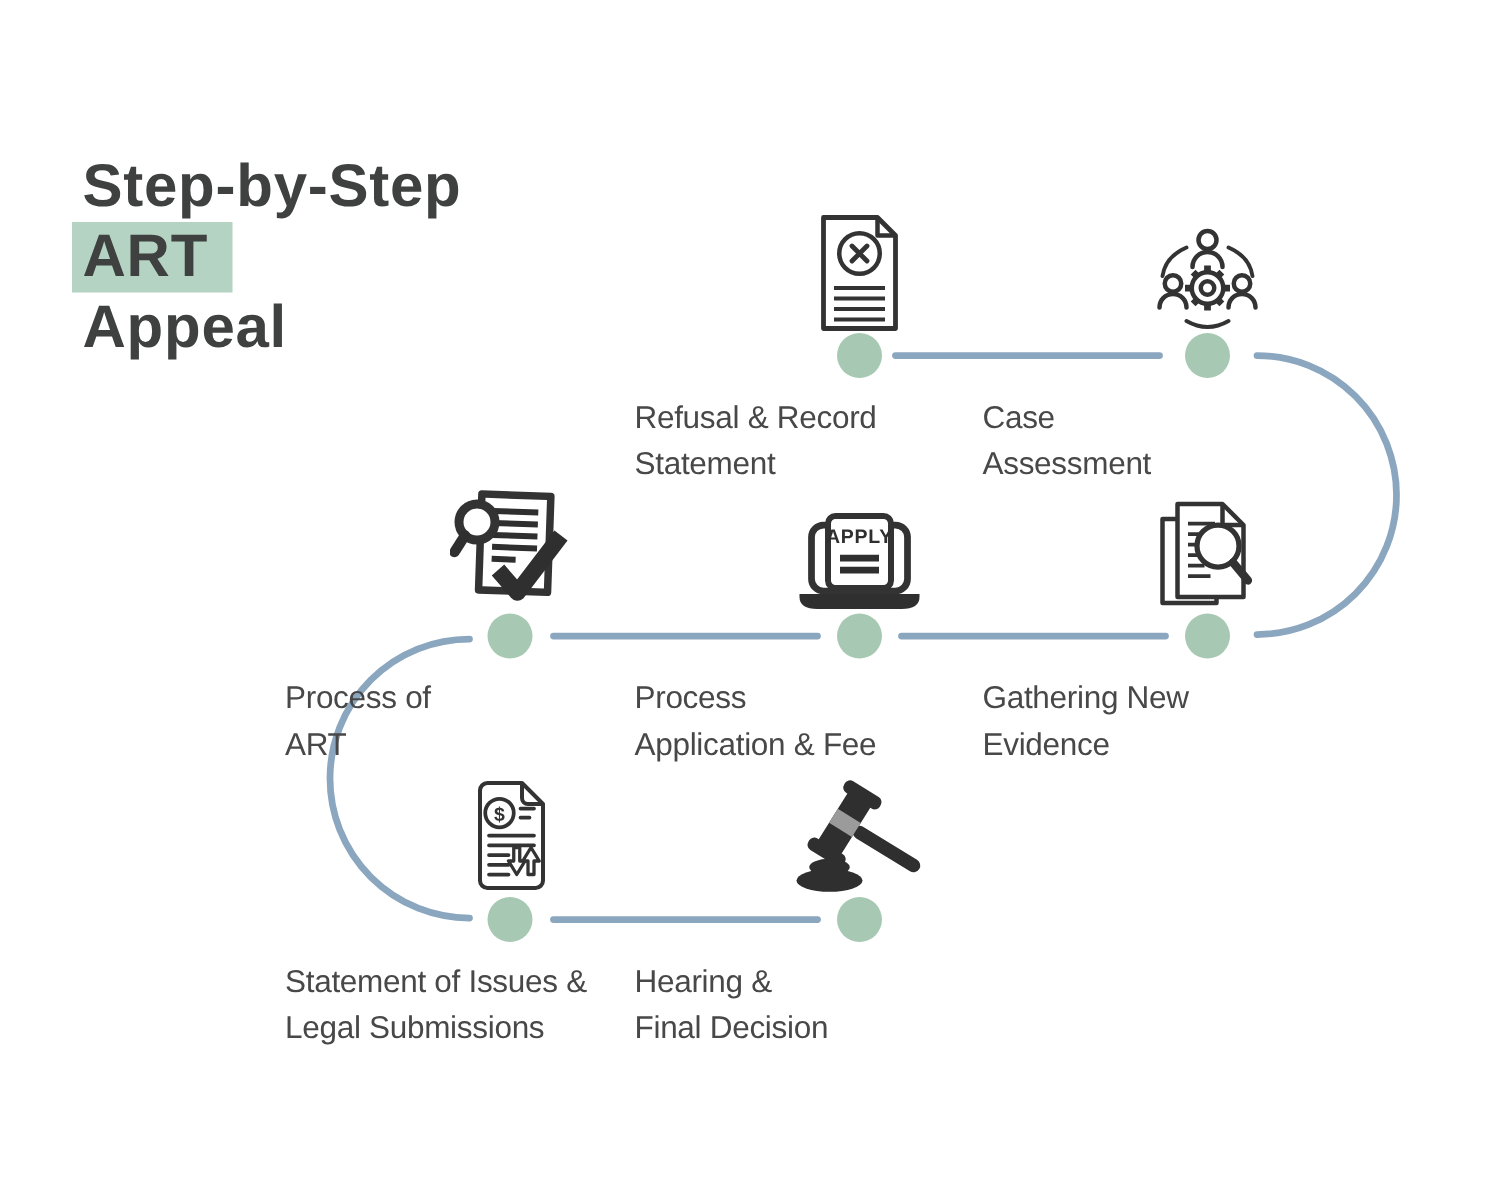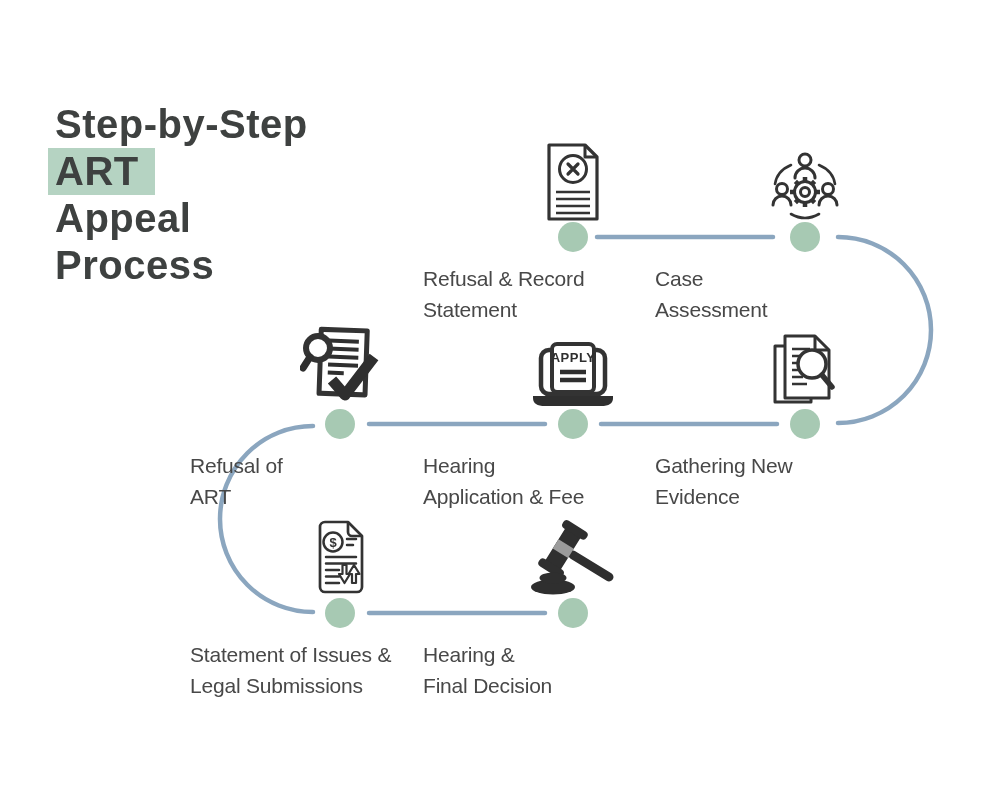--- a/index.html
+++ b/index.html
@@ -52,21 +52,20 @@
 </style>
 </head>
 <body>
 
 <div class="canvas">
 
   <div class="title">
     <div>Step-by-Step</div>
     <div><span class="hl">ART</span></div>
     <div>Appeal</div>
-    <div>Process</div>
   </div>
 
   <svg class="connector" width="1000" height="800" viewBox="0 0 1000 800">
     <path d="M597 237 H 773"></path>
     <path d="M838 237 A 93 93 0 0 1 838 423"></path>
     <path d="M601 424 H 777"></path>
     <path d="M369 424 H 545"></path>
     <path d="M313 426 A 93 93 0 0 0 313 612"></path>
     <path d="M369 613 H 545"></path>
   </svg>
@@ -135,40 +134,40 @@
       <svg width="88" height="66" viewBox="0 0 88 66">
         <rect class="ow" stroke-width="4.5" x="12" y="8" width="64" height="44" rx="8"></rect>
         <rect class="ow" stroke-width="4" x="23" y="2" width="42" height="48" rx="5"></rect>
         <text class="itx" x="44" y="20" text-anchor="middle">APPLY</text>
         <path class="ld" stroke-width="4.5" d="M31 30 H57 M31 38 H57"></path>
         <path class="fd" d="M4 54 H84 V56 Q84 64 72 64 H16 Q4 64 4 56 Z"></path>
       </svg>
     </span>
     <span class="dot"></span>
     <div class="label">
-      <span>Hearing</span><br>
+      <span>Process</span><br>
       <span>Application &amp; Fee</span>
     </div>
   </div>
 
   <div class="step" style="left:340px; top:424px;">
     <span class="icon">
       <svg width="80" height="82" viewBox="0 0 80 82">
         <g transform="rotate(2 40 40)">
           <rect class="ow" stroke-width="5" x="20" y="4" width="46" height="64"></rect>
           <path class="ld" stroke-width="4" d="M28 15 H58 M28 23 H58 M28 31 H58 M28 39 H58 M28 47 H44"></path>
         </g>
         <circle class="ow" stroke-width="6" cx="18" cy="22" r="12"></circle>
         <path class="ld rc" stroke-width="7" d="M10 31 L3 42"></path>
         <path class="ld" stroke-width="11" stroke-linecap="butt" d="M32 54 L45 69 L74 31"></path>
       </svg>
     </span>
     <span class="dot"></span>
     <div class="label">
-      <span>Refusal of</span><br>
+      <span>Process of</span><br>
       <span>ART</span>
     </div>
   </div>
 
   <div class="step" style="left:340px; top:613px;">
     <span class="icon">
       <svg width="60" height="78" viewBox="0 0 60 78">
         <path class="ow rc" stroke-width="2.7" d="M15 3 H38 L52 17 V68 a5 5 0 0 1 -5 5 H15 a5 5 0 0 1 -5 -5 V8 a5 5 0 0 1 5 -5 Z"></path>
         <path class="on" stroke-width="2.7" d="M38 3 V13 a4 4 0 0 0 4 4 H52"></path>
         <circle class="on" stroke-width="2.5" cx="23" cy="23" r="9.5"></circle>

